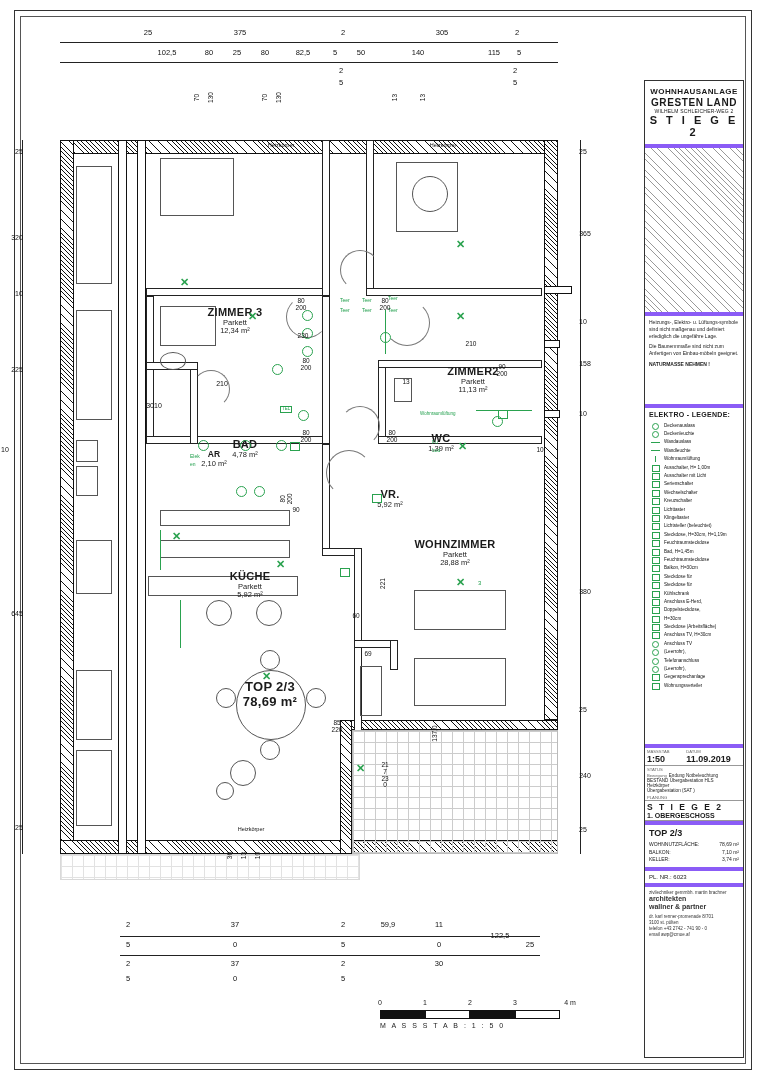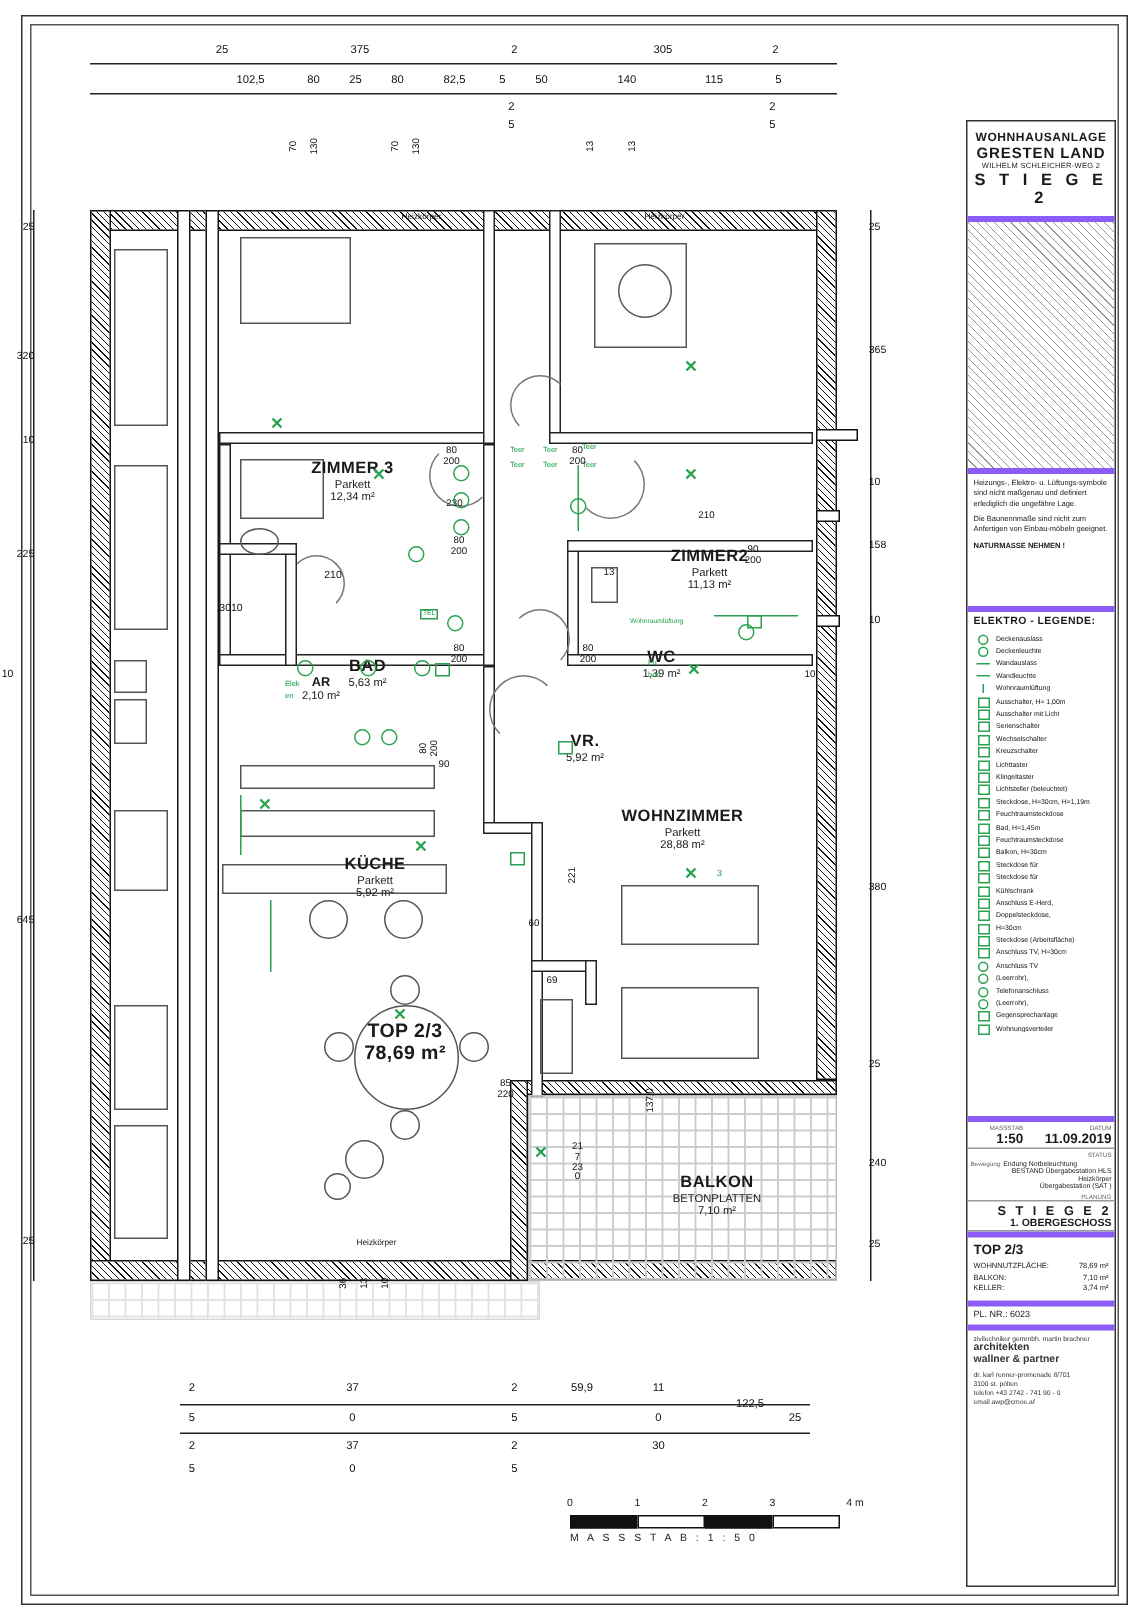--- a/index.html
+++ b/index.html
@@ -159,21 +159,21 @@
       <div class="f">Parkett</div>
       <div class="f">12,34 m²</div>
     </div>
     <div class="room-label" style="left:378px;top:255px;width:110px;">
       <div class="n">ZIMMER2</div>
       <div class="f">Parkett</div>
       <div class="f">11,13 m²</div>
     </div>
     <div class="room-label" style="left:160px;top:328px;width:90px;">
       <div class="n">BAD</div>
-      <div class="f">5,63 m²</div>
+      <div class="f">4,78 m²</div>
     </div>
     <div class="room-label" style="left:310px;top:378px;width:80px;">
       <div class="n">VR.</div>
       <div class="f">5,92 m²</div>
     </div>
     <div class="room-label" style="left:366px;top:322px;width:70px;">
       <div class="n">WC</div>
       <div class="f">1,39 m²</div>
     </div>
     <div class="room-label" style="left:148px;top:340px;width:52px;font-size:7px;">
@@ -182,25 +182,20 @@
     </div>
     <div class="room-label" style="left:160px;top:460px;width:100px;">
       <div class="n">KÜCHE</div>
       <div class="f">Parkett</div>
       <div class="f">5,92 m²</div>
     </div>
     <div class="room-label" style="left:340px;top:428px;width:150px;">
       <div class="n">WOHNZIMMER</div>
       <div class="f">Parkett</div>
       <div class="f">28,88 m²</div>
-    </div>
-    <div class="room-label" style="left:368px;top:672px;width:140px;">
-      <div class="n">BALKON</div>
-      <div class="f">BETONPLATTEN</div>
-      <div class="f">7,10 m²</div>
     </div>
 
     <div class="room-label" style="left:170px;top:570px;width:120px;">
       <div class="n big">TOP 2/3</div>
       <div class="n big">78,69 m²</div>
     </div>
 
     <div class="dim-txt" style="left:206px;top:32px;width:70px;font-size:5.5px;">Heizkörper</div>
     <div class="dim-txt" style="left:368px;top:32px;width:70px;font-size:5.5px;">Heizkörper</div>
     <div class="dim-txt" style="left:176px;top:716px;width:70px;font-size:5.5px;">Heizkörper</div>
@@ -259,21 +254,21 @@
     <div class="dim-txt" style="left:468px;top:-82px;width:18px;">2</div>
 
     <div class="dim-txt" style="left:106px;top:-62px;width:42px;">102,5</div>
     <div class="dim-txt" style="left:158px;top:-62px;width:22px;">80</div>
     <div class="dim-txt" style="left:186px;top:-62px;width:22px;">25</div>
     <div class="dim-txt" style="left:214px;top:-62px;width:22px;">80</div>
     <div class="dim-txt" style="left:248px;top:-62px;width:30px;">82,5</div>
     <div class="dim-txt" style="left:288px;top:-62px;width:14px;">5</div>
     <div class="dim-txt" style="left:310px;top:-62px;width:22px;">50</div>
     <div class="dim-txt" style="left:364px;top:-62px;width:28px;">140</div>
-    <div class="dim-txt" style="left:422px;top:-62px;width:28px;">115</div>
+    <div class="dim-txt" style="left:440px;top:-62px;width:28px;">115</div>
     <div class="dim-txt" style="left:470px;top:-62px;width:18px;">5</div>
 
     <div class="dim-txt" style="left:294px;top:-44px;width:14px;">2</div>
     <div class="dim-txt" style="left:294px;top:-32px;width:14px;">5</div>
     <div class="dim-txt" style="left:468px;top:-44px;width:14px;">2</div>
     <div class="dim-txt" style="left:468px;top:-32px;width:14px;">5</div>
 
     <div class="dim-txt" style="left:150px;top:-16px;width:12px;font-size:6.5px;transform:rotate(-90deg);">70</div>
     <div class="dim-txt" style="left:164px;top:-16px;width:12px;font-size:6.5px;transform:rotate(-90deg);">130</div>
     <div class="dim-txt" style="left:218px;top:-16px;width:12px;font-size:6.5px;transform:rotate(-90deg);">70</div>
@@ -592,21 +587,21 @@
           </div>
           <div class="leg-row">
             <span class="leg-sym">
               <i class="sqs"></i>
             </span>
             <span class="leg-txt">Wohnungsverteiler</span>
           </div>
         </div>
     </div>
 
-    <div class="tb-sec" style="padding:0;text-align:right;">
+    <div class="tb-sec" style="padding:0;">
       <table class="meta-tbl">
         <tbody>
             <tr>
           <td style="width:40%;">
             <div class="meta-lbl">MASSSTAB</div>
             <div class="big-num">1:50</div>
           </td>
           <td>
             <div class="meta-lbl">DATUM</div>
             <div class="big-num">11.09.2019</div>

